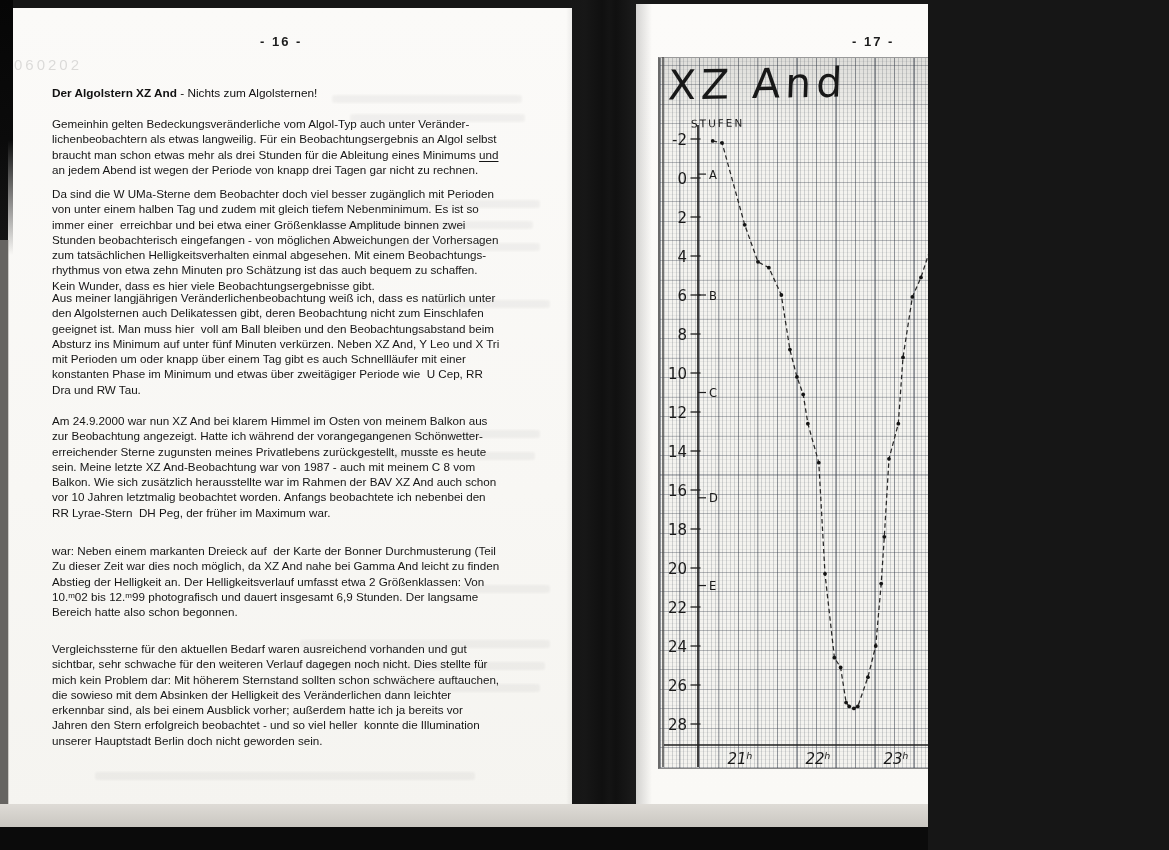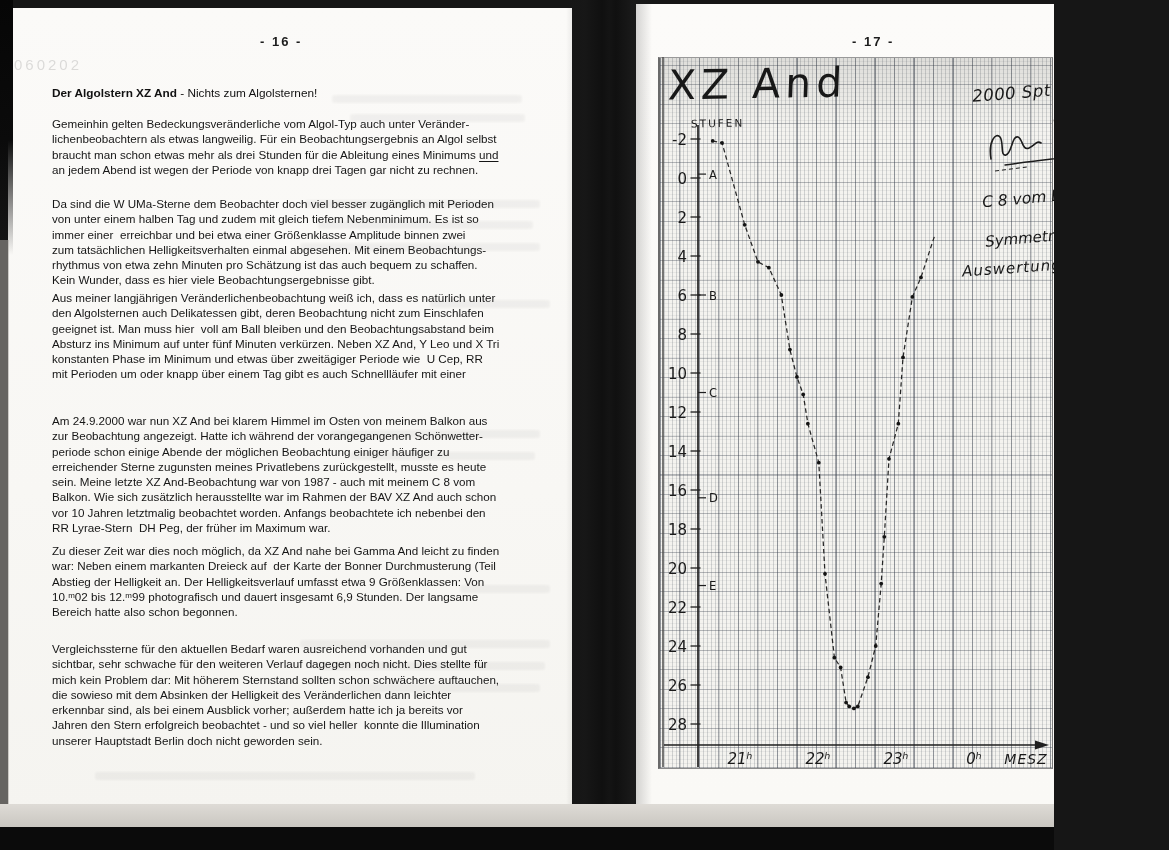--- a/index.html
+++ b/index.html
@@ -1,16 +1,16 @@
 <!DOCTYPE html>
 <html><head>
 <meta charset="utf-8">
 <style>
   html,body{margin:0;padding:0;background:#161616;}
-  #canvas{position:relative;width:1054px;height:850px;overflow:hidden;
+  #canvas{position:relative;width:928px;height:850px;overflow:hidden;
           background:#161616;font-family:"Liberation Sans",sans-serif;}
 
   
   .page{position:absolute;}
   .page-left{left:8px;top:8px;width:564px;height:804px;
              background:linear-gradient(180deg,#fbfaf8 0%,#f8f7f4 60%,#f5f4f0 100%);}
   .page-right{left:636px;top:4px;width:533px;height:802px;
               background:linear-gradient(180deg,#fcfbf9 0%,#faf9f6 100%);}
   .gutter{position:absolute;left:566px;top:0;width:86px;height:820px;
           background:linear-gradient(90deg,rgba(20,20,20,0) 0%,rgba(25,25,25,.20) 22%,
@@ -84,50 +84,51 @@
   <div class="ghostnum">060202</div>
 
   <h1 class="headline"><b>Der Algolstern XZ And</b><span> -   Nichts zum Algolsternen!</span></h1>
   <div id="article-body">
       <div class="para" style="top: 116px;">
         <div class="tline">Gemeinhin gelten Bedeckungsveränderliche vom Algol-Typ auch unter Veränder-</div>
         <div class="tline">lichenbeobachtern als etwas langweilig. Für ein Beobachtungsergebnis an Algol selbst</div>
         <div class="tline">braucht man schon etwas mehr als drei Stunden für die Ableitung eines Minimums <u>und</u></div>
         <div class="tline">an jedem Abend ist wegen der Periode von knapp drei Tagen gar nicht zu rechnen.</div>
       </div>
-      <div class="para" style="top: 196px;">
+      <div class="para" style="top: 186px;">
         <div class="tline">Da sind die W UMa-Sterne dem Beobachter doch viel besser zugänglich mit Perioden</div>
         <div class="tline">von unter einem halben Tag und zudem mit gleich tiefem Nebenminimum. Es ist so</div>
         <div class="tline">immer einer  erreichbar und bei etwa einer Größenklasse Amplitude binnen zwei</div>
+        <div class="tline">Stunden beobachterisch eingefangen - von möglichen Abweichungen der Vorhersagen</div>
         <div class="tline">zum tatsächlichen Helligkeitsverhalten einmal abgesehen. Mit einem Beobachtungs-</div>
         <div class="tline">rhythmus von etwa zehn Minuten pro Schätzung ist das auch bequem zu schaffen.</div>
         <div class="tline">Kein Wunder, dass es hier viele Beobachtungsergebnisse gibt.</div>
       </div>
       <div class="para" style="top: 290px;">
         <div class="tline">Aus meiner langjährigen Veränderlichenbeobachtung weiß ich, dass es natürlich unter</div>
         <div class="tline">den Algolsternen auch Delikatessen gibt, deren Beobachtung nicht zum Einschlafen</div>
         <div class="tline">geeignet ist. Man muss hier  voll am Ball bleiben und den Beobachtungsabstand beim</div>
         <div class="tline">Absturz ins Minimum auf unter fünf Minuten verkürzen. Neben XZ And, Y Leo und X Tri</div>
+        <div class="tline">mit Perioden um oder knapp über einem Tag gibt es auch Schnellläufer mit einer</div>
         <div class="tline">konstanten Phase im Minimum und etwas über zweitägiger Periode wie  U Cep, RR</div>
-        <div class="tline">mit Perioden um oder knapp über einem Tag gibt es auch Schnellläufer mit einer</div>
+        <div class="tline">Dra und RW Tau.</div>
       </div>
       <div class="para" style="top: 413px;">
         <div class="tline">Am 24.9.2000 war nun XZ And bei klarem Himmel im Osten von meinem Balkon aus</div>
         <div class="tline">zur Beobachtung angezeigt. Hatte ich während der vorangegangenen Schönwetter-</div>
-        <div class="tline">periode schon einige Abende der möglichen Beobachtung einiger häufiger zu</div>
         <div class="tline">erreichender Sterne zugunsten meines Privatlebens zurückgestellt, musste es heute</div>
         <div class="tline">sein. Meine letzte XZ And-Beobachtung war von 1987 - auch mit meinem C 8 vom</div>
         <div class="tline">Balkon. Wie sich zusätzlich herausstellte war im Rahmen der BAV XZ And auch schon</div>
         <div class="tline">vor 10 Jahren letztmalig beobachtet worden. Anfangs beobachtete ich nebenbei den</div>
         <div class="tline">RR Lyrae-Stern  DH Peg, der früher im Maximum war.</div>
       </div>
       <div class="para" style="top: 543px;">
+        <div class="tline">war: Neben einem markanten Dreieck auf  der Karte der Bonner Durchmusterung (Teil</div>
         <div class="tline">Zu dieser Zeit war dies noch möglich, da XZ And nahe bei Gamma And leicht zu finden</div>
-        <div class="tline">war: Neben einem markanten Dreieck auf  der Karte der Bonner Durchmusterung (Teil</div>
-        <div class="tline">Abstieg der Helligkeit an. Der Helligkeitsverlauf umfasst etwa 9 Größenklassen: Von</div>
+        <div class="tline">Abstieg der Helligkeit an. Der Helligkeitsverlauf umfasst etwa 2 Größenklassen: Von</div>
         <div class="tline">10.ᵐ02 bis 12.ᵐ99 photografisch und dauert insgesamt 6,9 Stunden. Der langsame</div>
         <div class="tline">Bereich hatte also schon begonnen.</div>
       </div>
       <div class="para" style="top: 641px;">
         <div class="tline">Vergleichssterne für den aktuellen Bedarf waren ausreichend vorhanden und gut</div>
         <div class="tline">sichtbar, sehr schwache für den weiteren Verlauf dagegen noch nicht. Dies stellte für</div>
         <div class="tline">mich kein Problem dar: Mit höherem Sternstand sollten schon schwächere auftauchen,</div>
         <div class="tline">die sowieso mit dem Absinken der Helligkeit des Veränderlichen dann leichter</div>
         <div class="tline">erkennbar sind, als bei einem Ausblick vorher; außerdem hatte ich ja bereits vor</div>
         <div class="tline">Jahren den Stern erfolgreich beobachtet - und so viel heller  konnte die Illumination</div>

